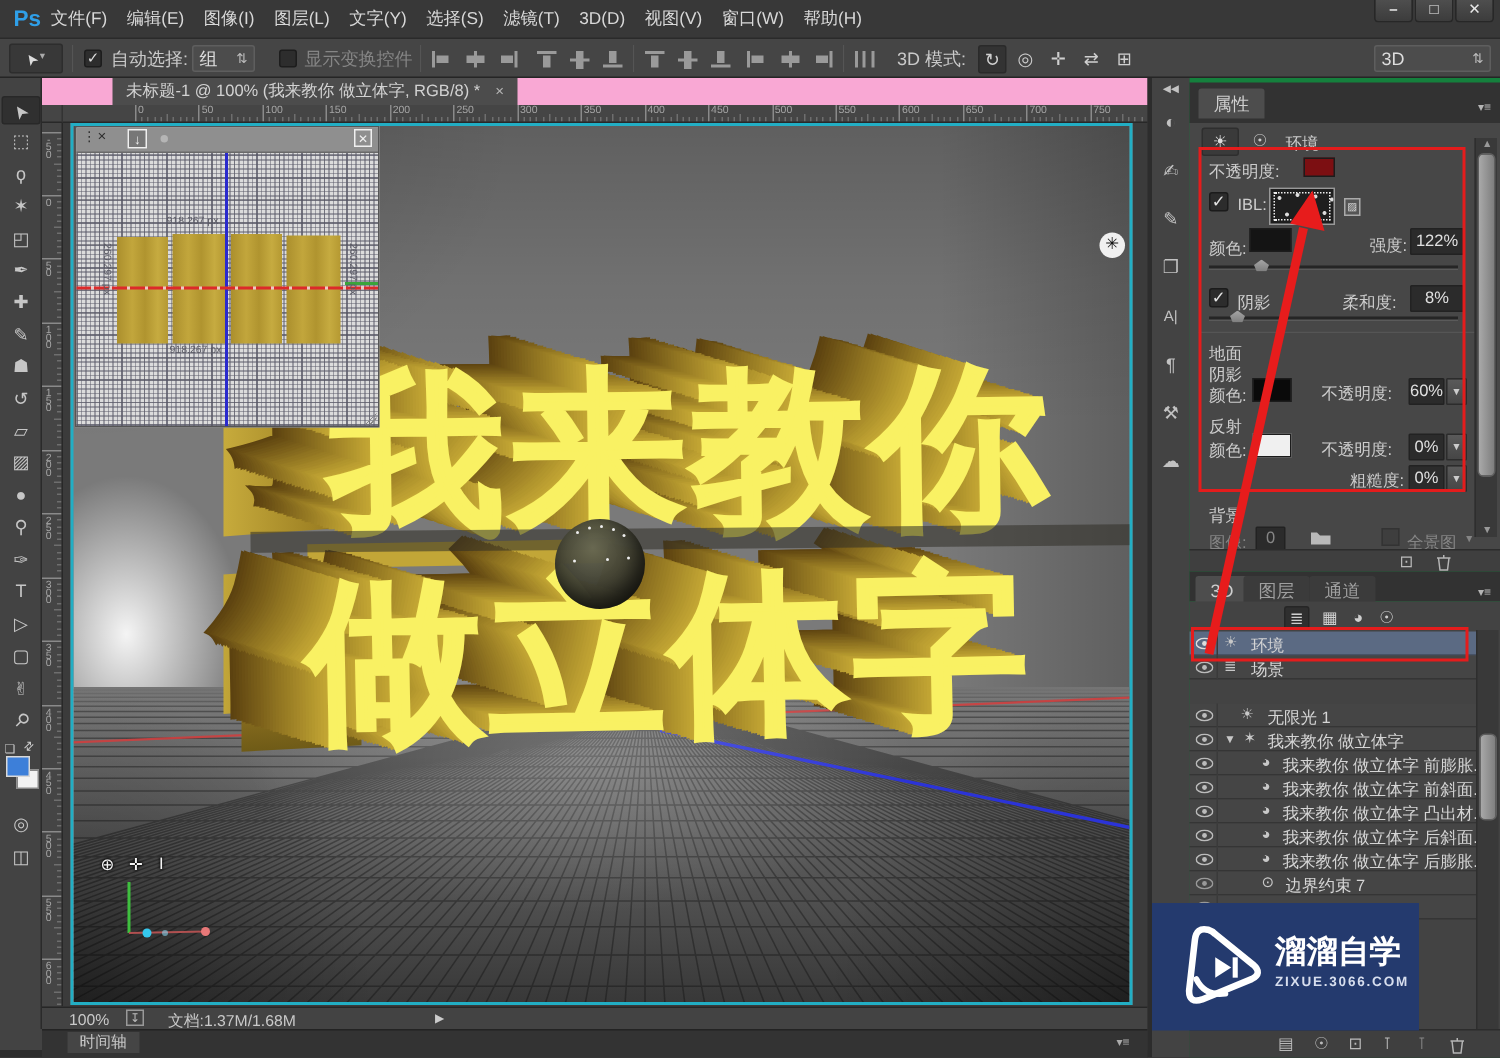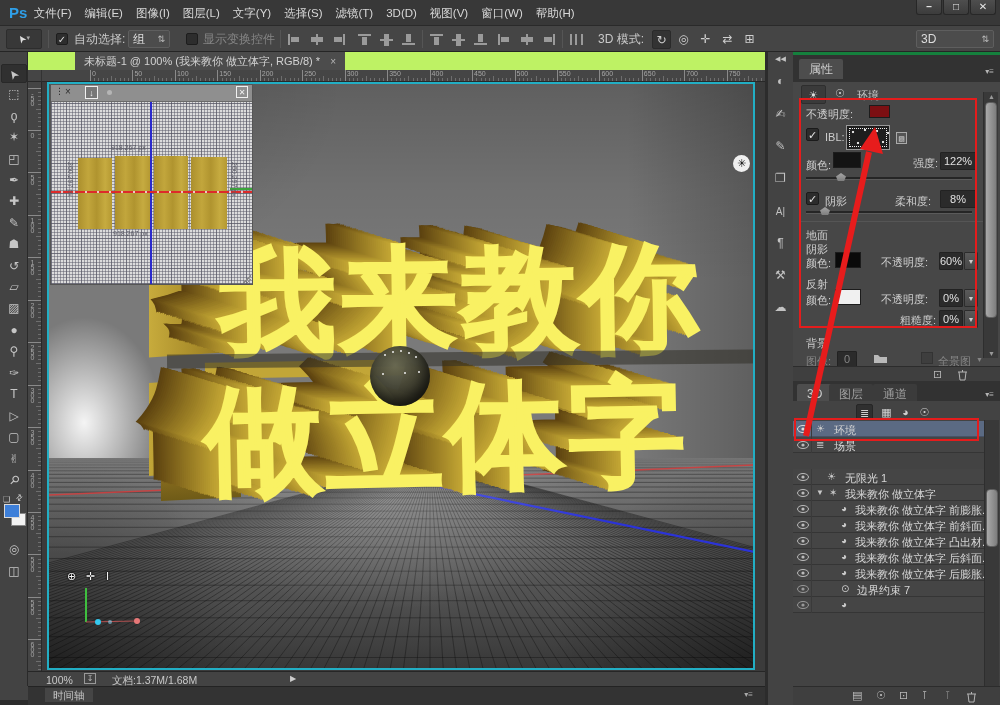--- a/index.html
+++ b/index.html
@@ -33,21 +33,21 @@
   .al-c i.b{left:6px;top:0;width:2px;height:11px}.al-c i.r{left:1px;top:3px;width:12px;height:5px}
   .al-r i.b{right:0;top:0;width:2px;height:11px}.al-r i.r{right:3px;top:3px;width:8px;height:5px}
   .al-t i.b{left:0;top:0;width:13px;height:2px}.al-t i.r{left:4px;top:3px;width:5px;height:8px}
   .al-m i.b{left:0;top:5px;width:13px;height:2px}.al-m i.r{left:4px;top:0;width:5px;height:12px}
   .al-b i.b{left:0;bottom:0;width:13px;height:2px}.al-b i.r{left:4px;bottom:3px;width:5px;height:8px}
   .al-dh i.b{left:0;top:0;width:2px;height:11px}.al-dh i.r{left:5px;top:0;width:2px;height:11px}.al-dh i.x{right:0;top:0;width:2px;height:11px;position:absolute;background:#9a9a9a}
   .mode3d{position:absolute;top:4px;width:19px;height:19px;color:#cfcfcf;font-size:12px;line-height:18px;text-align:center;}
   .mode3d.sel{background:#333;border:1px solid #2a2a2a;border-radius:2px;}
 
   
-  .tabbar{position:absolute;left:28px;top:52px;width:737px;height:18px;background:#bef264;}
+  .tabbar{position:absolute;left:28px;top:52px;width:737px;height:18px;background:#f9a8d4;}
   .tbcollapse{position:absolute;left:0px;top:52px;width:28px;height:18px;background:#434343;color:#aaa;font-size:9px;line-height:18px;text-align:center;}
   .doctab{position:absolute;left:47px;top:0;height:18px;background:#4c4c4c;color:#d2d2d2;font-size:11px;line-height:18px;padding:0 9px 0 9px;}
   .doctab .x{color:#b5b5b5;margin-left:7px;font-size:10px;}
 
   
   .hruler{position:absolute;left:42px;top:70px;width:723px;height:12px;background:#454545;border-bottom:1px solid #282828;overflow:hidden;}
   .vruler{position:absolute;left:28px;top:82px;width:14px;height:589px;background:#454545;border-right:1px solid #282828;overflow:hidden;}
   .rcorner{position:absolute;left:28px;top:70px;width:14px;height:12px;background:#454545;border-right:1px solid #333;border-bottom:1px solid #282828;}
   .htick{position:absolute;bottom:0;width:1px;background:#8a8a8a;}
   .hlab{position:absolute;top:0px;font-size:7px;color:#a5a5a5;}
@@ -935,20 +935,30 @@
               <circle cx="6" cy="4" r="1.6" fill="#999"></circle>
             </svg>
           </span>
           <span class="r3ico" style="left:48px">◕</span>
         </div>
 
       <div class="scrolltrack" style="left:191px;top:19px;width:15px;height:266px">
         <span class="scrollthumb" style="left:1px;top:69px;width:12px;height:58px"></span>
       </div>
 
+      <div class="watermark" style="top:201px">
+        <svg style="position:absolute;left:16px;top:12px" width="62" height="62" viewBox="0 0 64 64">
+          <path d="M22 6 Q14 4 13 13 L9 48 Q9 57 18 54 L52 40 Q60 36 53 30 L27 9 Q25 7 22 6 Z" fill="none" stroke="#fff" stroke-width="4.5" stroke-linejoin="round"></path>
+          <path d="M27 25 L38 32 L27 39 Z" fill="#fff"></path>
+          <rect x="39" y="25" width="3.5" height="14" fill="#fff"></rect>
+          <path d="M14 40 Q20 52 34 50" fill="none" stroke="#fff" stroke-width="4" stroke-linecap="round"></path>
+        </svg>
+        <span class="wm-cn">溜溜自学</span>
+        <span class="wm-en">ZIXUE.3066.COM</span>
+      </div>
 
       <div class="pbottom" style="top:285px;height:19px">
         <span class="pbico" style="left:59px;top:2px">▤</span>
         <span class="pbico" style="left:83px;top:2px">☉</span>
         <span class="pbico" style="left:106px;top:2px">⊡</span>
         <span class="pbico" style="left:129px;top:2px">⊺</span>
         <span class="pbico dim" style="left:152px;top:2px">⊺</span>
         <svg class="abs" style="left:173px;top:4px" width="11" height="12">
             <path d="M1 3 h9 M5.5 1 v2 M2 3 l1 8 h5 l1 -8" stroke="#b5b5b5" stroke-width="1" fill="none"></path>
           </svg>

